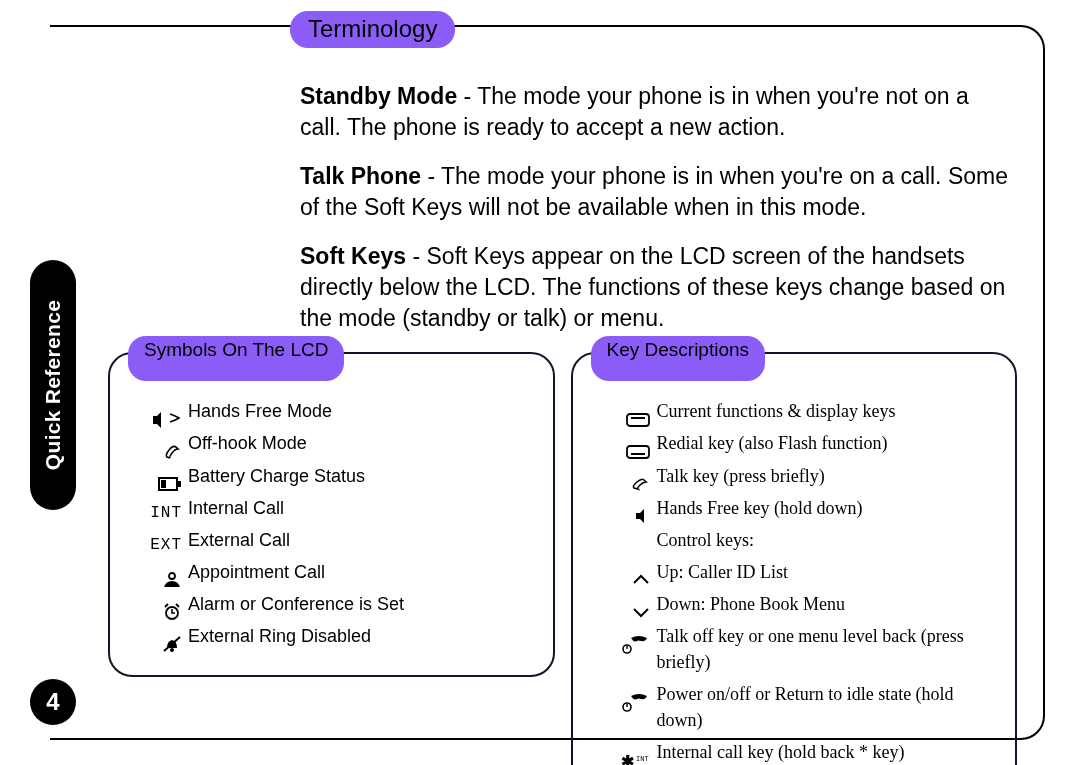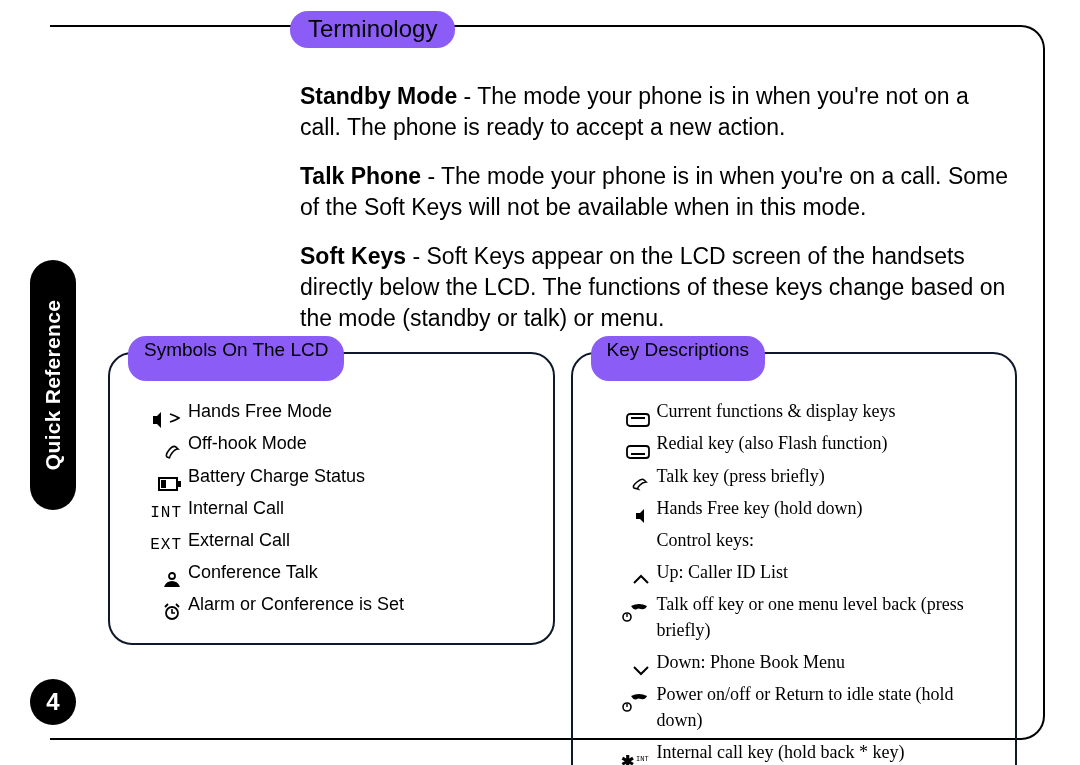--- a/index.html
+++ b/index.html
@@ -209,34 +209,44 @@
               <span class="txt">External Call</span>
             </li>
 
             <li>
               <span class="ic">
                 <svg width="20" height="16" viewBox="0 0 20 16">
                   <circle cx="10" cy="4" r="3" fill="none" stroke="#000" stroke-width="1.8"></circle>
                   <path d="M2 15 q2 -6 8 -6 q6 0 8 6 z" fill="#000"></path>
                 </svg>
               </span>
-              <span class="txt">Conference Talk</span>
+              <span class="txt">Appointment Call</span>
             </li>
 
             <li>
               <span class="ic">
                 <svg width="20" height="18" viewBox="0 0 20 18">
                   <circle cx="10" cy="10" r="6" fill="none" stroke="#000" stroke-width="1.8"></circle>
                   <path d="M3 4 l3 -3 M17 4 l-3 -3" stroke="#000" stroke-width="1.8" fill="none"></path>
                   <path d="M10 6 v4 h3" stroke="#000" stroke-width="1.6" fill="none"></path>
                 </svg>
               </span>
               <span class="txt">Alarm or Conference is Set</span>
             </li>
 
+            <li>
+              <span class="ic">
+                <svg width="20" height="18" viewBox="0 0 20 18">
+                  <path d="M5 13 q0 -7 5 -8 q5 1 5 8 z" fill="#000"></path>
+                  <circle cx="10" cy="15" r="2" fill="#000"></circle>
+                  <line x1="2" y1="16" x2="18" y2="2" stroke="#000" stroke-width="2"></line>
+                </svg>
+              </span>
+              <span class="txt">External Ring Disabled</span>
+            </li>
 
           </ul>
         </div>
       </div>
 
       <div class="col">
         <div class="pill pill-mid col-heading">Key Descriptions</div>
         <div class="col-box">
           <ul class="sym kdesc">
 
@@ -287,40 +297,40 @@
               <span class="ic">
                 <svg width="20" height="12" viewBox="0 0 20 12">
                     <path d="M3 9 L10 2 L17 9" fill="none" stroke="#000" stroke-width="2"></path>
                   </svg>
               </span>
               <span class="txt">Up: Caller ID List</span>
             </li>
 
             <li>
               <span class="ic">
+                <svg width="20" height="12" viewBox="0 0 20 12">
+                    <path d="M3 3 L10 10 L17 3" fill="none" stroke="#000" stroke-width="2"></path>
+                  </svg>
+              </span>
+              <span class="txt">Down: Phone Book Menu</span>
+            </li>
+
+            <li>
+              <span class="ic">
                 <svg width="30" height="20" viewBox="0 0 30 20">
                   <path d="M10 4 q8 -4 16 0 q-2 4 -6 3 q-3 -1 -4 0 q-3 2 -6 -3" fill="#000"></path>
                   <circle cx="6" cy="15" r="4" fill="none" stroke="#000" stroke-width="1.6"></circle>
                   <line x1="6" y1="12" x2="6" y2="15" stroke="#000" stroke-width="1.4"></line>
                 </svg>
               </span>
               <span class="txt">Talk off key or one menu level back (press briefly)</span>
             </li>
 
             <li>
               <span class="ic">
-                <svg width="20" height="12" viewBox="0 0 20 12">
-                    <path d="M3 3 L10 10 L17 3" fill="none" stroke="#000" stroke-width="2"></path>
-                  </svg>
-              </span>
-              <span class="txt">Down: Phone Book Menu</span>
-            </li>
-
-            <li>
-              <span class="ic">
                 <svg width="30" height="20" viewBox="0 0 30 20">
                   <path d="M10 4 q8 -4 16 0 q-2 4 -6 3 q-3 -1 -4 0 q-3 2 -6 -3" fill="#000"></path>
                   <circle cx="6" cy="15" r="4" fill="none" stroke="#000" stroke-width="1.6"></circle>
                   <line x1="6" y1="12" x2="6" y2="15" stroke="#000" stroke-width="1.4"></line>
                 </svg>
               </span>
               <span class="txt">Power on/off or Return to idle state (hold down)</span>
             </li>
 
             <li>

